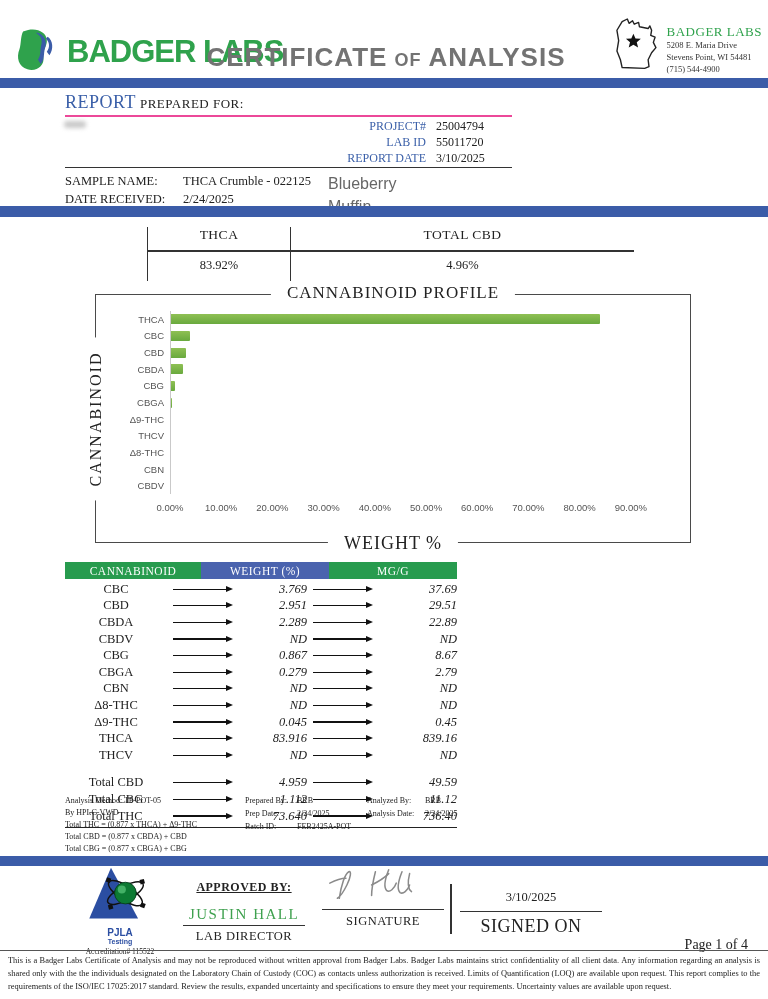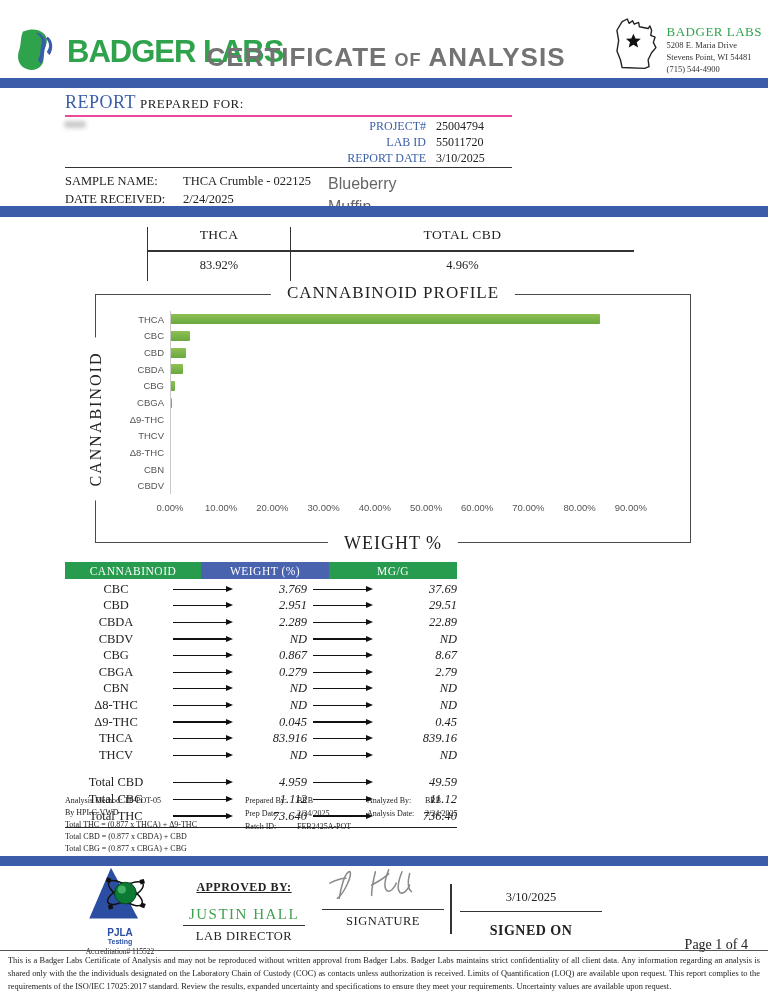--- a/index.html
+++ b/index.html
@@ -104,21 +104,21 @@
   .approved-name{color:#3fa14f;font-size:15px;letter-spacing:1.5px;margin-top:11px;}
   .approved-hr{border-top:1.5px solid #333;margin-top:2px;}
   .approved-role{font-size:12.5px;letter-spacing:0.5px;margin-top:3px;}
   .sig-block{position:absolute;left:322px;top:866px;width:122px;text-align:center;}
   .sig-hr{border-top:1.5px solid #333;margin-top:1px;}
   .sig-label{font-size:12.5px;letter-spacing:0.5px;margin-top:4px;}
   .vdivider{position:absolute;left:450px;top:884px;width:1.5px;height:50px;background:#333;}
   .signed-block{position:absolute;left:460px;top:890px;width:142px;text-align:center;}
   .signed-date{font-size:12.5px;}
   .signed-hr{border-top:1.5px solid #333;margin-top:6px;}
-  .signed-label{font-size:14px;letter-spacing:0.5px;margin-top:11px;font-weight:bold;}
+  .signed-label{font-size:18px;letter-spacing:0.5px;margin-top:4px;}
 
   
   .page-num{position:absolute;right:20px;top:937px;font-size:14px;}
   .footer-line{position:absolute;left:0;right:0;top:950px;border-top:1.2px solid #555;}
   .disclaimer{position:absolute;left:8px;right:8px;top:954px;font-size:8.4px;line-height:1.55;
               text-align:justify;color:#222;}
 </style>
 </head>
 <body>
 

